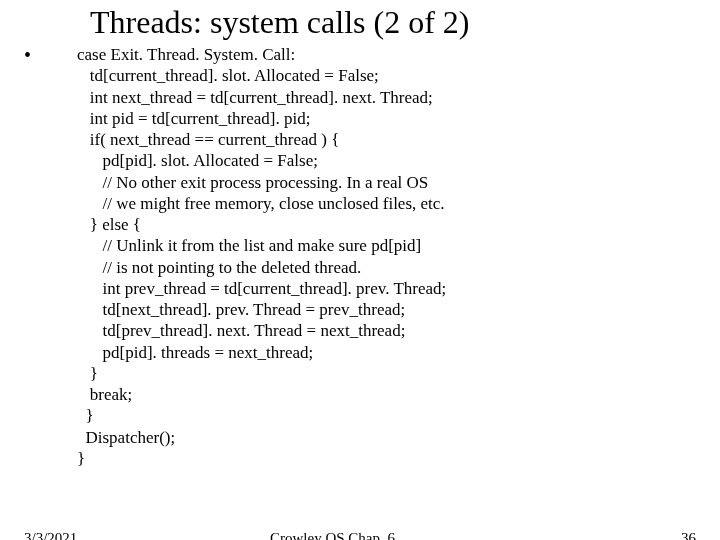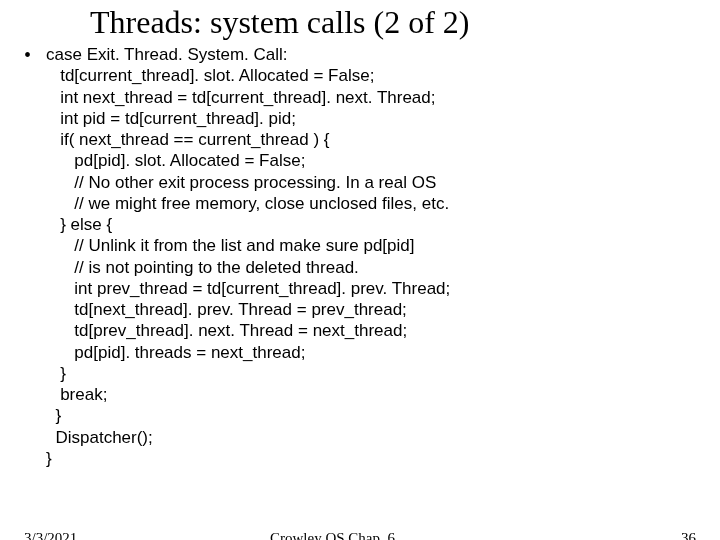--- a/index.html
+++ b/index.html
@@ -28,22 +28,22 @@
   .bullet {
     position: absolute;
     top: 44px;
     left: 24px;
     font-size: 20px;
     font-family: "Times New Roman", Times, serif;
   }
   .code-block {
     position: absolute;
     top: 44px;
-    left: 46px;
-    font-family: Liberation Sans, sans-serif;
+    left: 77px;
+    font-family: Liberation Serif, serif;
     font-size: 17px;
     line-height: 1.25;
     white-space: pre;
   }
   .footer {
     position: absolute;
     bottom: 10px;
     left: 0;
     width: 720px;
     font-size: 15px;

